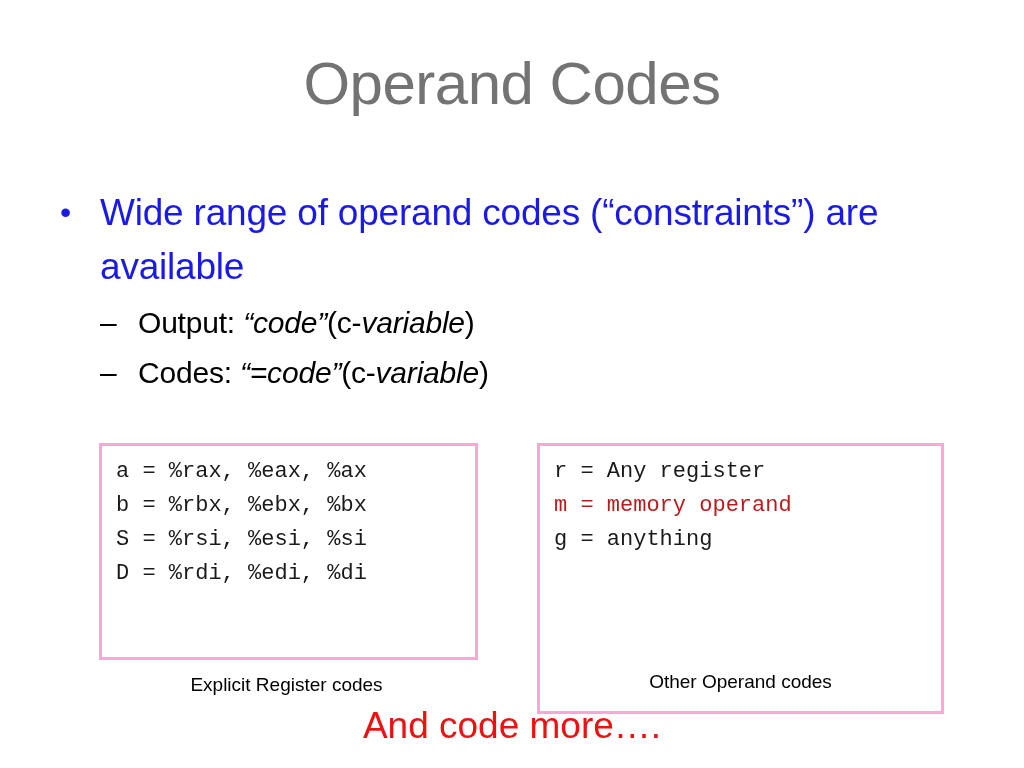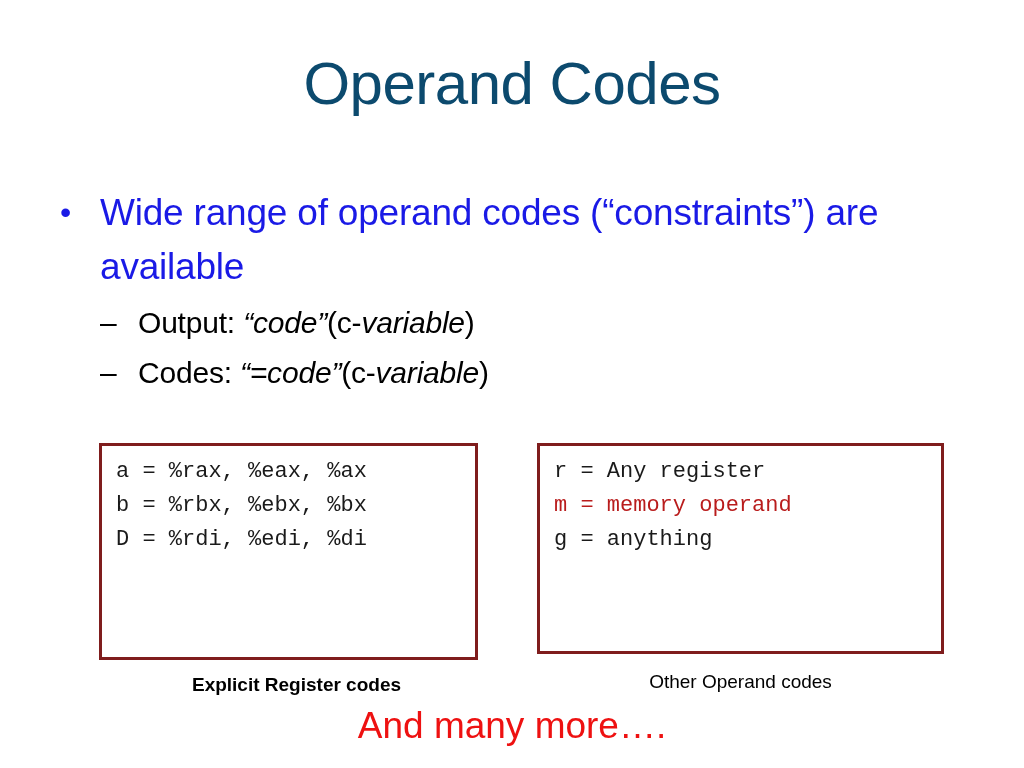--- a/index.html
+++ b/index.html
@@ -19,21 +19,21 @@
   
   #slide-title {
     position: absolute;
     left: 0;
     top: 52px;
     width: 1024px;
     text-align: center;
     font-size: 60px;
     line-height: 1.05;
     font-weight: 400;
-    color: #0c4a6e;
+    color: #737373;
     letter-spacing: -0.5px;
     white-space: nowrap;
   }
 
   
   #body-content {
     position: absolute;
     left: 52px;
     top: 186px;
     width: 930px;
@@ -79,57 +79,56 @@
     font-size: 30px;
     line-height: 1.66;
   }
   .it { font-style: italic; }
 
   
   .code-box {
     position: absolute;
     box-sizing: border-box;
     background: #ffffff;
-    border: 3px solid #7f1d1d;
+    border: 3px solid #f9a8d4;
     font-family: "Liberation Mono", "DejaVu Sans Mono", monospace;
     font-size: 22px;
     line-height: 34px;
     color: #1a1a1a;
     padding: 9px 0 0 14px;
     white-space: pre;
   }
   #box-explicit {
     left: 99px;
     top: 443px;
     width: 379px;
     height: 217px;
   }
   #box-other {
     left: 537px;
     top: 443px;
     width: 407px;
-    height: 211px;
+    height: 271px;
   }
   .code-line { display: block; }
   .code-line.accent { color: #b91c1c; }
 
   
   .box-caption {
     position: absolute;
     font-size: 19px;
     line-height: 1.2;
     color: #000000;
     text-align: center;
     white-space: nowrap;
   }
   #caption-explicit {
-    left: 107px;
+    left: 97px;
     top: 674px;
     width: 379px;
-    font-weight: bold;
   }
   #caption-other {
     left: 537px;
     top: 671px;
     width: 407px;
   }
 
   
   #footer-note {
     position: absolute;
@@ -160,21 +159,21 @@
       <span class="marker">–</span><span>Output: </span><span class="it">“</span><span class="it">code</span><span class="it">”</span><span>(c-</span><span class="it">variable</span><span>)</span>
     </div>
 
     <div class="bullet-l2">
       <span class="marker">–</span><span>Codes: </span><span class="it">“</span><span class="it">=code</span><span class="it">”</span><span>(c-</span><span class="it">variable</span><span>)</span>
     </div>
 
   </div>
 </div>
 
-<div class="code-box" id="box-explicit"><span class="code-line">a = %rax, %eax, %ax</span><span class="code-line">b = %rbx, %ebx, %bx</span><span class="code-line">D = %rdi, %edi, %di</span></div>
+<div class="code-box" id="box-explicit"><span class="code-line">a = %rax, %eax, %ax</span><span class="code-line">b = %rbx, %ebx, %bx</span><span class="code-line">S = %rsi, %esi, %si</span><span class="code-line">D = %rdi, %edi, %di</span></div>
 
 <div class="code-box" id="box-other"><span class="code-line">r = Any register</span><span class="code-line accent">m = memory operand</span><span class="code-line">g = anything</span></div>
 
 <div class="box-caption" id="caption-explicit">Explicit Register codes</div>
 
 <div class="box-caption" id="caption-other">Other Operand codes</div>
 
-<div id="footer-note">And many more….</div>
+<div id="footer-note">And code more….</div>
 
 </body></html>

